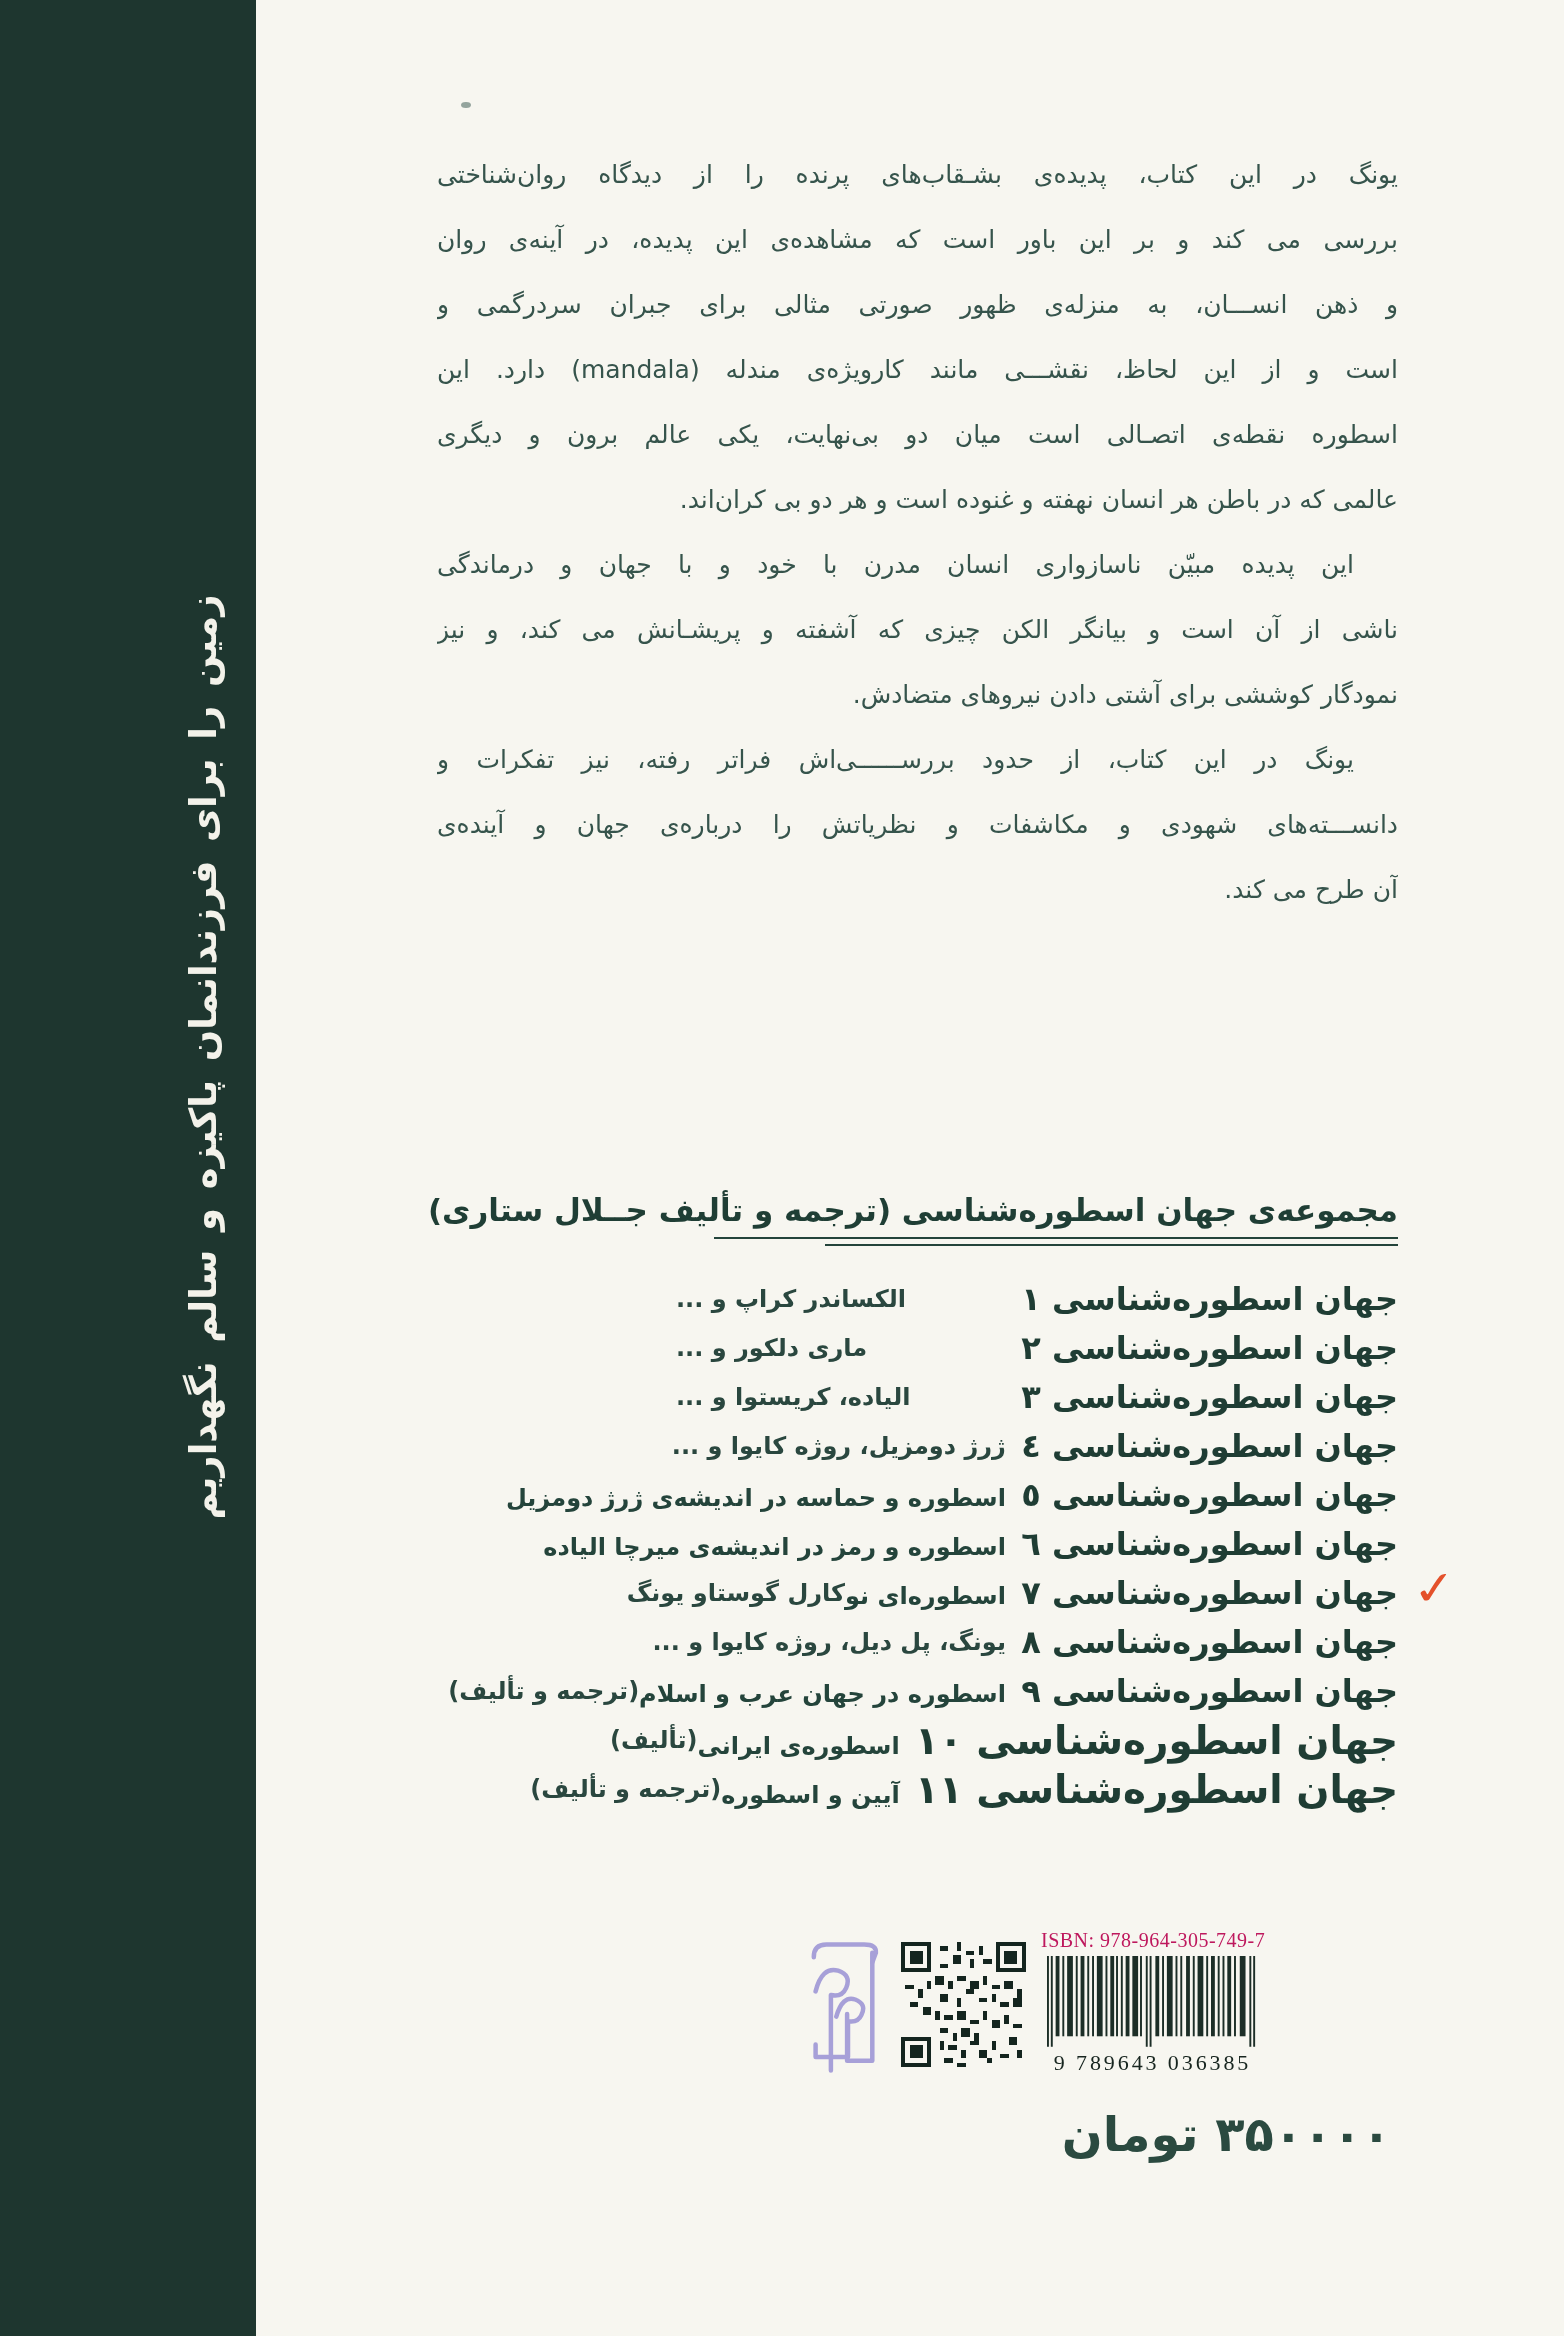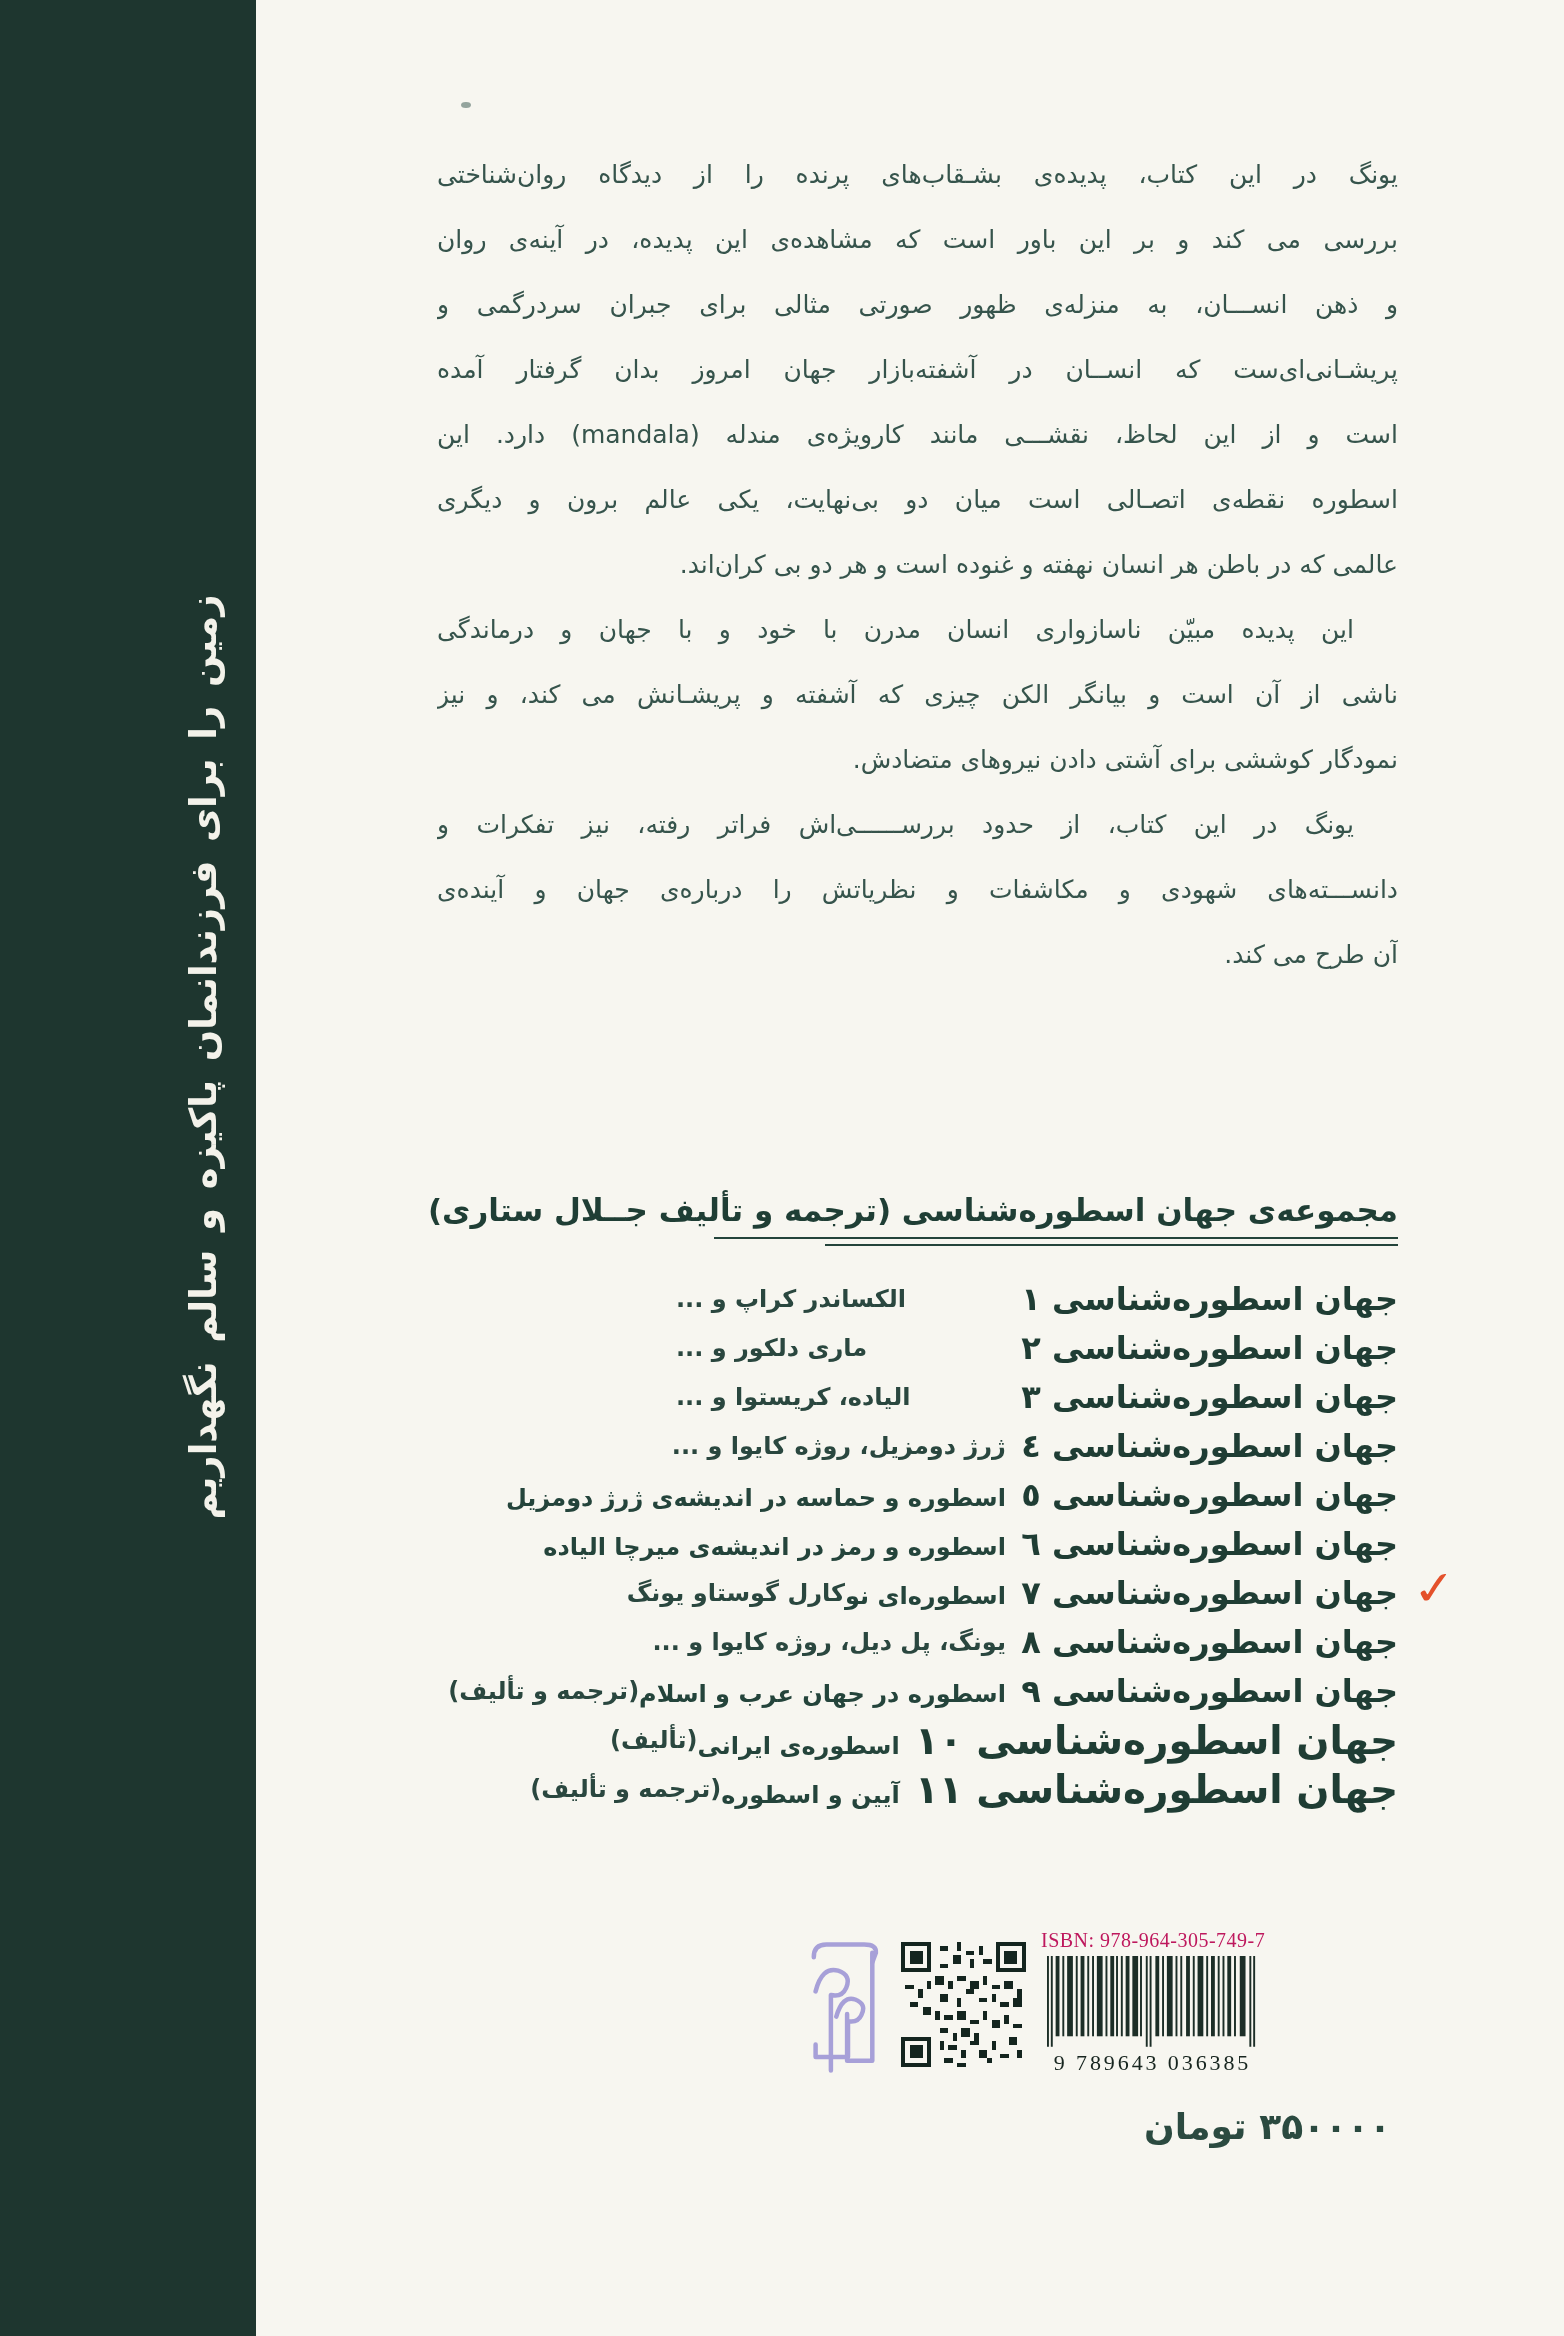--- a/index.html
+++ b/index.html
@@ -54,42 +54,41 @@
   .logo{position:absolute;left:803px;top:1929px;width:81px;height:150px;}
   .qr{position:absolute;left:901px;top:1941px;width:125px;height:127px;}
   .barcode-block{position:absolute;left:1041px;top:1927px;width:223px;text-align:center;}
   .isbn-label{font-family:"Liberation Serif",serif;font-size:20px;color:#be185d;
     letter-spacing:0.5px;white-space:nowrap;line-height:27px;}
   .bars{display:block;width:211px;height:96px;margin:1.9px auto 0 auto;}
   .barcode-digits{font-family:"Liberation Serif",serif;font-size:22px;color:#17251f;
     letter-spacing:2.9px;white-space:nowrap;line-height:25px;margin-top:-1.9px;}
   .price{
     position:absolute;right:173px;top:2106px;direction:rtl;
-    font-size:36px;font-weight:bold;color:#2b4a40;letter-spacing:1px;
+    font-size:48px;font-weight:bold;color:#2b4a40;letter-spacing:1px;
   }
 </style>
 </head>
 <body>
 
 <div class="cover">
 
   <div class="spine-strip"></div>
   <div class="slogan">زمین را برای فرزندانمان پاکیزه و سالم نگهداریم</div>
 
   <div class="speck"></div>
 
   <div class="blurb">
   <div class="para">
   <div class="bl">یونگ در این کتاب، پدیده‌ی بشـقاب‌های پرنده را از دیدگاه روان‌شناختی</div>
 
   <div class="bl">بررسی می کند و بر این باور است که مشاهده‌ی این پدیده، در آینه‌ی روان</div>
 
   <div class="bl">و ذهن انســـان، به منزله‌ی ظهور صورتی مثالی برای جبران سردرگمی و</div>
 
-  <div class="bl">پریشـانی‌ای‌ست که انســان در آشفته‌بازار جهان امروز بدان گرفتار آمده</div>
 
   <div class="bl">است و از این لحاظ، نقشـــی مانند کارویژه‌ی مندله (mandala) دارد. این</div>
 
   <div class="bl">اسطوره نقطه‌ی اتصـالی است میان دو بی‌نهایت، یکی عالم برون و دیگری</div>
 
   <div class="bl">عالمی که در باطن هر انسان نهفته و غنوده است و هر دو بی کران‌اند.</div>
 </div>
 
   <div class="para">
   <div class="bl">این پدیده مبیّن ناسازواری انسان مدرن با خود و با جهان و درماندگی</div>

